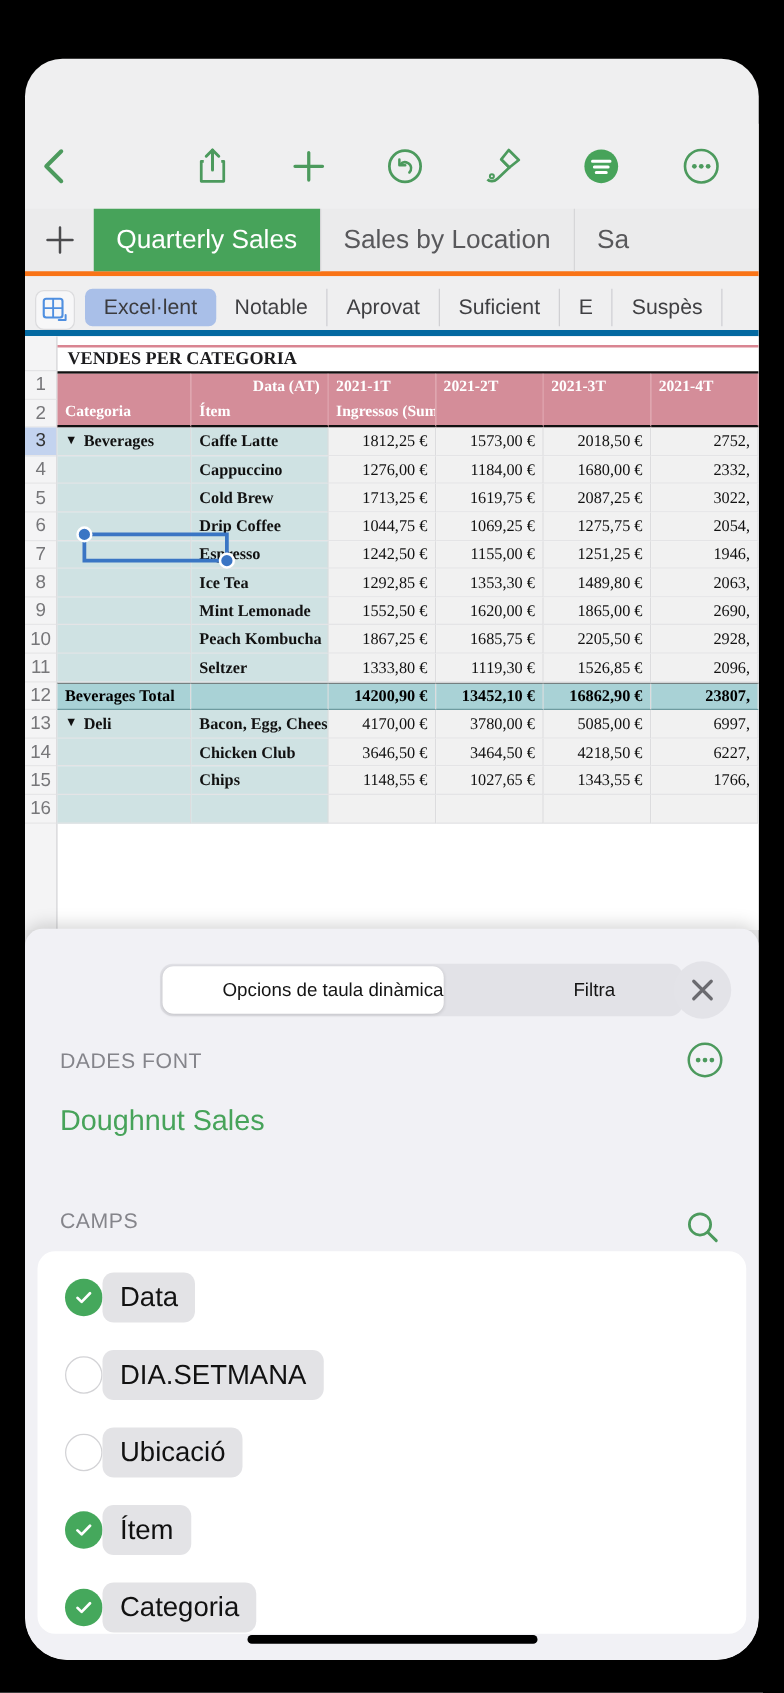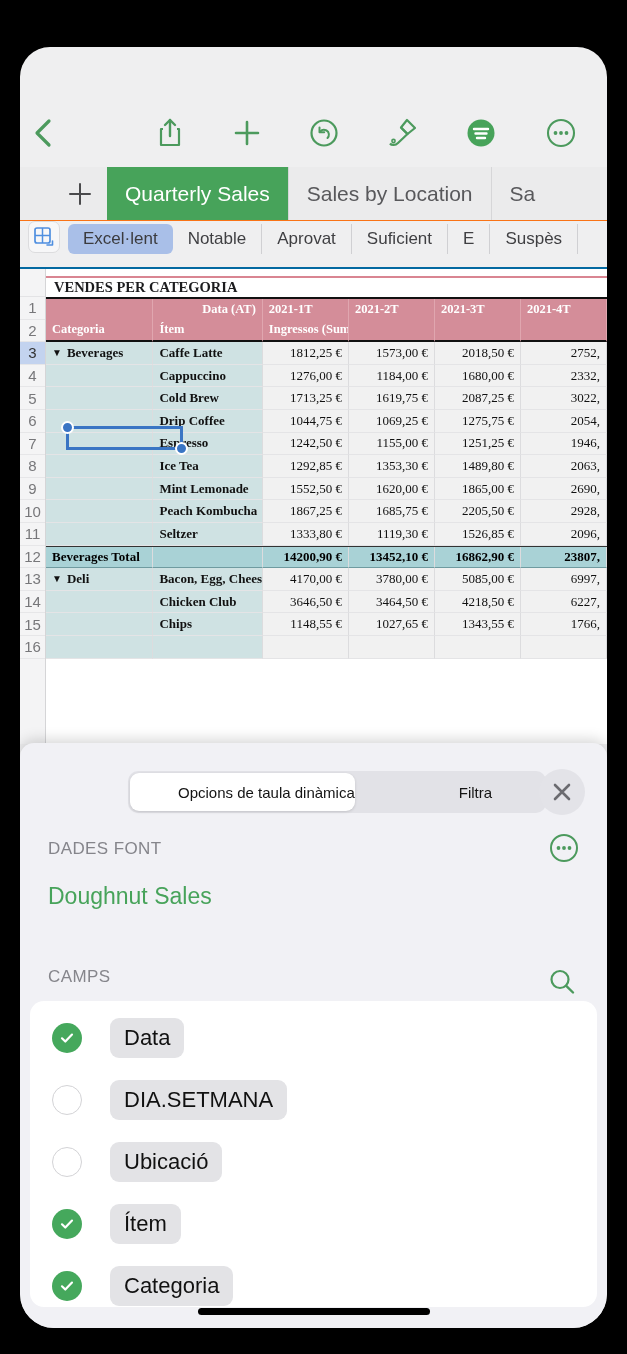--- a/index.html
+++ b/index.html
@@ -36,43 +36,42 @@
   .tb-brush{ position:absolute; left: 365px; }
   .tb-fmt  { position:absolute; left: 444px; }
   .tb-more { position:absolute; left: 524px; }
 
   
   .tabbar {
     position: absolute; left: 0; top: 120px;
     width: 587px; height: 54px;
     background: #ebebec;
     display: flex; align-items: stretch;
-    border-bottom: 1px solid #f97316;
-    padding-left: 32px;
+    border-bottom: 4px solid #f97316;
   }
   .tab-add {
     width: 55px; display:flex; align-items:center; justify-content:center;
     color: #4a4a4c;
   }
   .tab {
     display: flex; align-items: center; justify-content: center;
     padding: 0 18px;
     font-size: 21px; color: #58585b;
     border-left: 1px solid #d6d6d8;
     white-space: nowrap;
   }
   .tab.active { background: #47a35a; color: #fff; border-left: none; }
 
   
   .stylebar {
     position: absolute; left: 0; top: 174px;
     width: 587px; height: 48px;
     background: #efeff0;
-    display: flex; align-items: flex-start;
-    border-bottom: 2px solid #0369a1;
+    display: flex; align-items: flex-end;
+    border-bottom: 5px solid #0369a1;
   }
   .tableicon-wrap {
     width: 48px; display:flex; align-items:center; justify-content:center;
   }
   .tableicon {
     width: 32px; height: 32px; border-radius: 7px;
     background: #f7f7f8; border: 1px solid #dcdcde;
     display: flex; align-items:center; justify-content:center;
   }
   .stylelist { display: flex; align-items: center; height: 36px; flex: 1; }
@@ -209,21 +208,20 @@
     height: 62px; padding-left: 22px;
   }
   .check {
     width: 30px; height: 30px; border-radius: 50%;
     display:flex; align-items:center; justify-content:center;
     flex: none;
   }
   .check.on  { background: #45a85c; }
   .check.off { background: #fff; border: 1.5px solid #d3d3d6; }
   .pill {
-    margin-left: 28px;
     background: #e3e3e6; border-radius: 9px;
     padding: 7px 14px; font-size: 22px; color: #111;
   }
 
   .homebar {
     position: absolute; left: 50%; transform: translateX(-50%);
     bottom: 13px; width: 232px; height: 7px;
     background: #000; border-radius: 4px;
   }
 </style>

